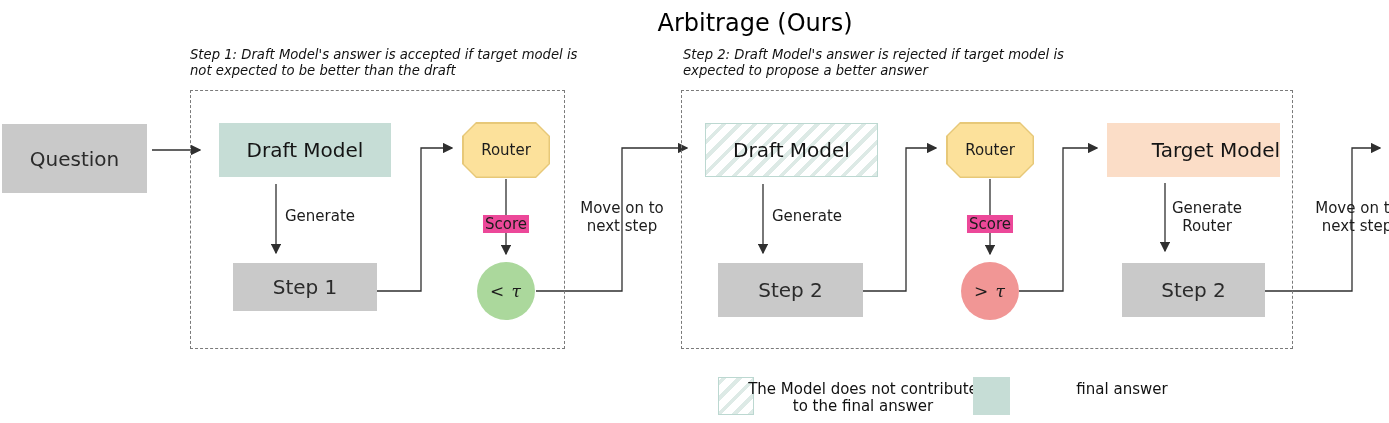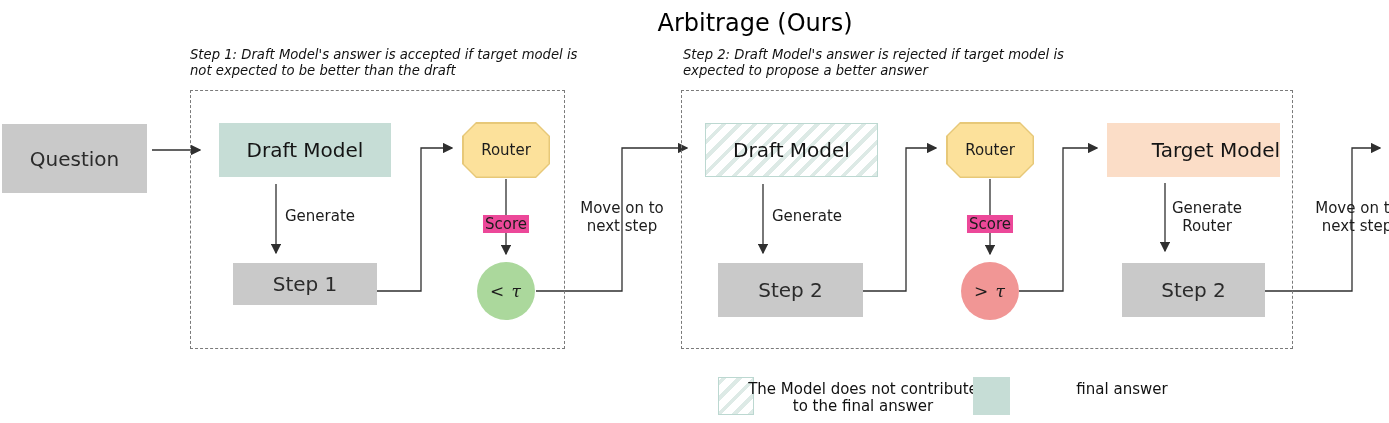--- a/index.html
+++ b/index.html
@@ -82,21 +82,21 @@
   </div>
 
   <div class="abs node teal" style="left:219px;top:123px;width:172px;height:54px;">
     <span>Draft Model</span>
   </div>
   <div class="abs octagon-outer" style="left:462px;top:122px;width:88px;height:56px;">
     <div class="octagon-inner">Router</div>
   </div>
   <div class="abs small-label" style="left:285px;top:207px;">Generate</div>
   <div class="abs small-label centered score-bg" style="left:506px;top:215px;">Score</div>
-  <div class="abs node gray" style="left:233px;top:263px;width:144px;height:42px;">
+  <div class="abs node gray" style="left:233px;top:263px;width:144px;height:48px;">
     <span>Step 1</span>
   </div>
   <div class="abs circle" style="left:477px;top:262px;width:58px;height:58px;background:var(--accept_green);">
     <span>&lt; τ</span>
   </div>
 
   <div class="abs small-label centered two-line" style="left:622px;top:199px;">
     <div>Move on to</div>
     <div>next step</div>
   </div>

